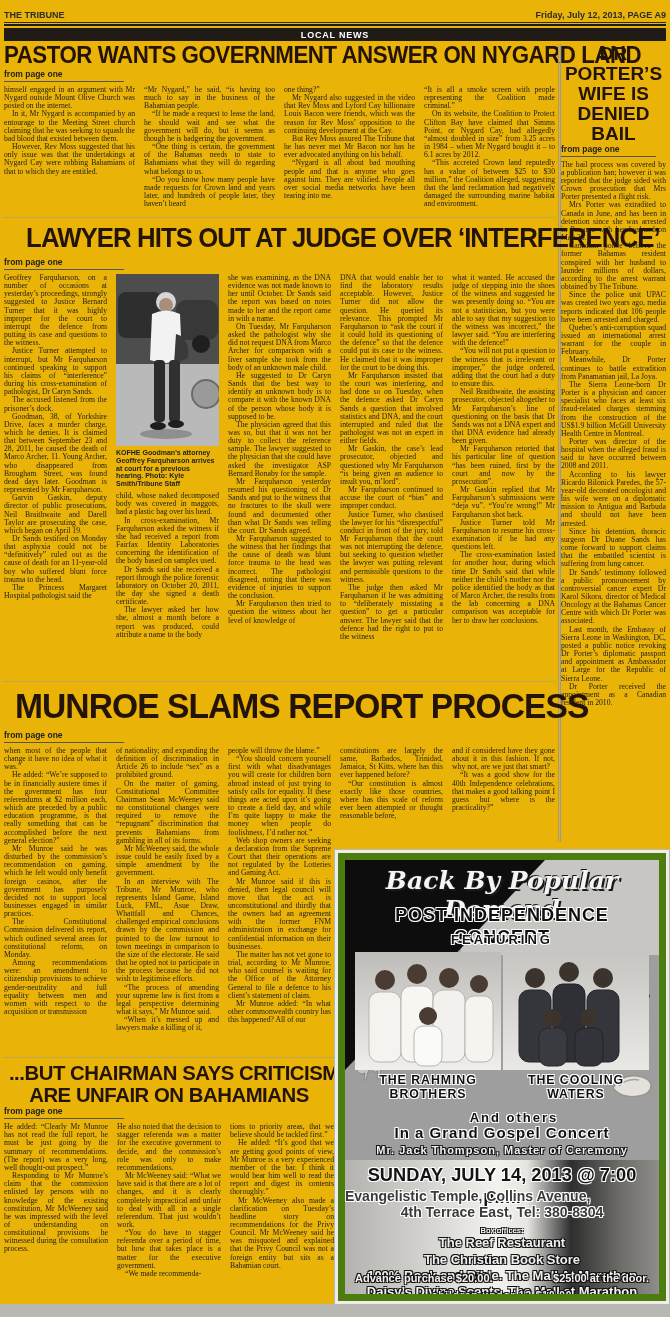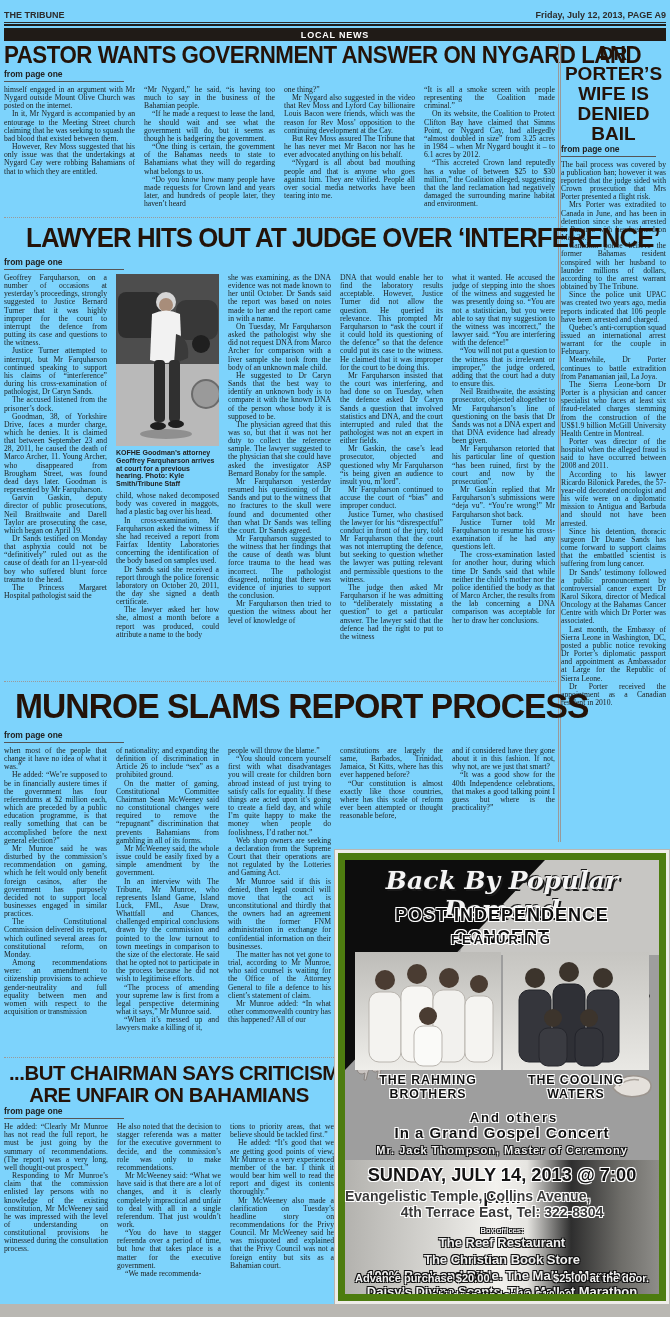--- a/index.html
+++ b/index.html
@@ -1,18 +1,18 @@
 <!DOCTYPE html>
 <html><head>
 <meta charset="utf-8">
 <style>
   * { margin:0; padding:0; box-sizing:border-box; }
   html,body { width:670px; height:1317px; }
   body { background:#e9e7e2; font-family:"Liberation Serif", serif; color:#1b1b1b; }
-  .page { position:relative; width:670px; height:1317px; background:#7dd3fc; overflow:hidden; }
+  .page { position:relative; width:670px; height:1317px; background:#eab308; overflow:hidden; }
 
   
   .masthead { position:absolute; top:2px; left:4px; right:4px; height:18px;
     display:flex; justify-content:space-between; align-items:flex-end;
     font-family:"Liberation Sans", sans-serif; font-size:9px; font-weight:bold; color:#2c2c2c; }
   .rule1 { position:absolute; top:22px; left:4px; right:4px; height:1px; background:#2a2a2a; }
   .rule2 { position:absolute; top:24px; left:4px; right:4px; height:2px; background:#1d1d1d; }
   .section-banner { position:absolute; top:28px; left:4px; right:4px; height:13px;
     background:#201b17; color:#fff; font-family:"Liberation Sans", sans-serif;
     font-size:9px; font-weight:bold; letter-spacing:.8px;
@@ -381,21 +381,21 @@
 
     <div class="ad-others outline-w">And others</div>
     <div class="ad-grand outline-w">In a Grand Gospel Concert</div>
     <div class="ad-mc outline-b">Mr. Jack Thompson, Master of Ceremony</div>
 
     <div class="ad-photo-band">
       
     </div>
     <div class="ad-date outline-w">SUNDAY, JULY 14, 2013 @ 7:00 p.m.</div>
     <div class="ad-venue1 outline-w">Evangelistic Temple, Collins Avenue,</div>
-    <div class="ad-venue2 outline-w">4th Terrace East,  Tel: 322-8304</div>
+    <div class="ad-venue2 outline-w">4th Terrace East,  Tel: 380-8304</div>
     <div class="ad-boxoffices outline-b">
       <div>Box offices:</div>
       <div style="font-size:13px;">
           <p>The Reef Restaurant</p>
           <p>The Christian Book Store</p>
           <p>100% Book and Bible. The Mall At Marathon</p>
           <p>Daisy’s Divine Scents, The Mall at Marathon</p>
           <p>The Church’s Business Office, 4th Terrace West</p>
         </div>
     </div>

